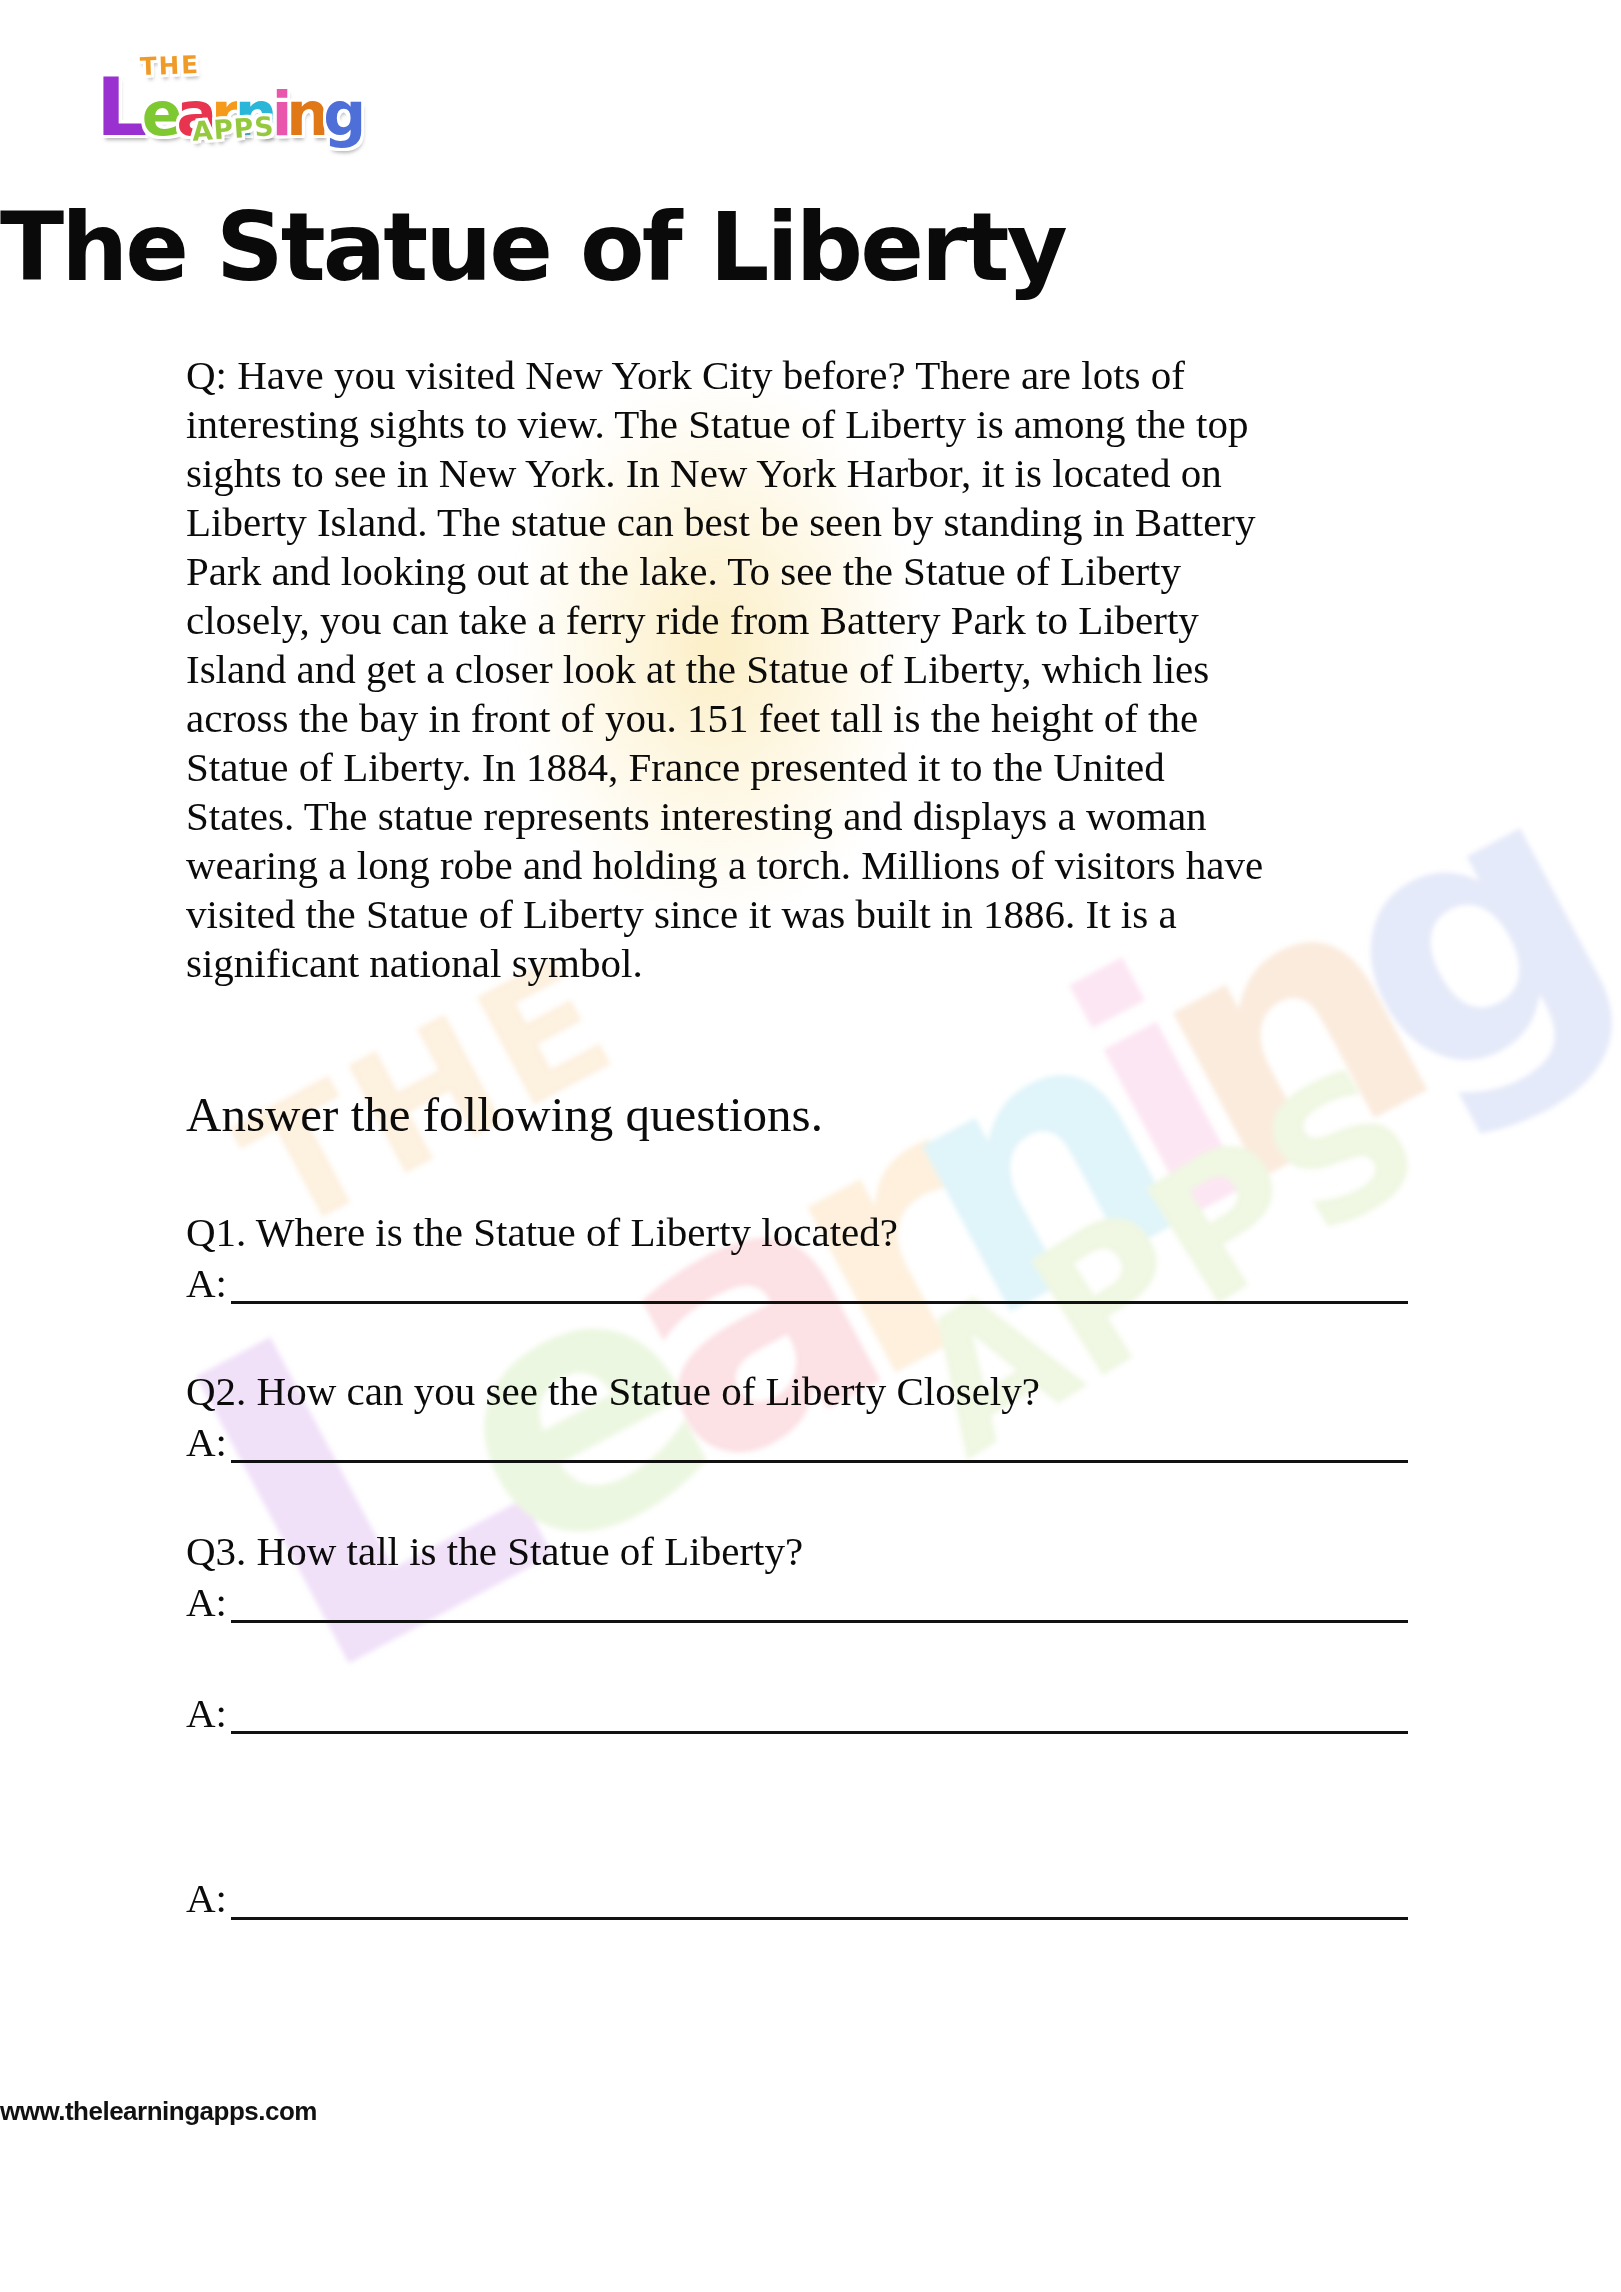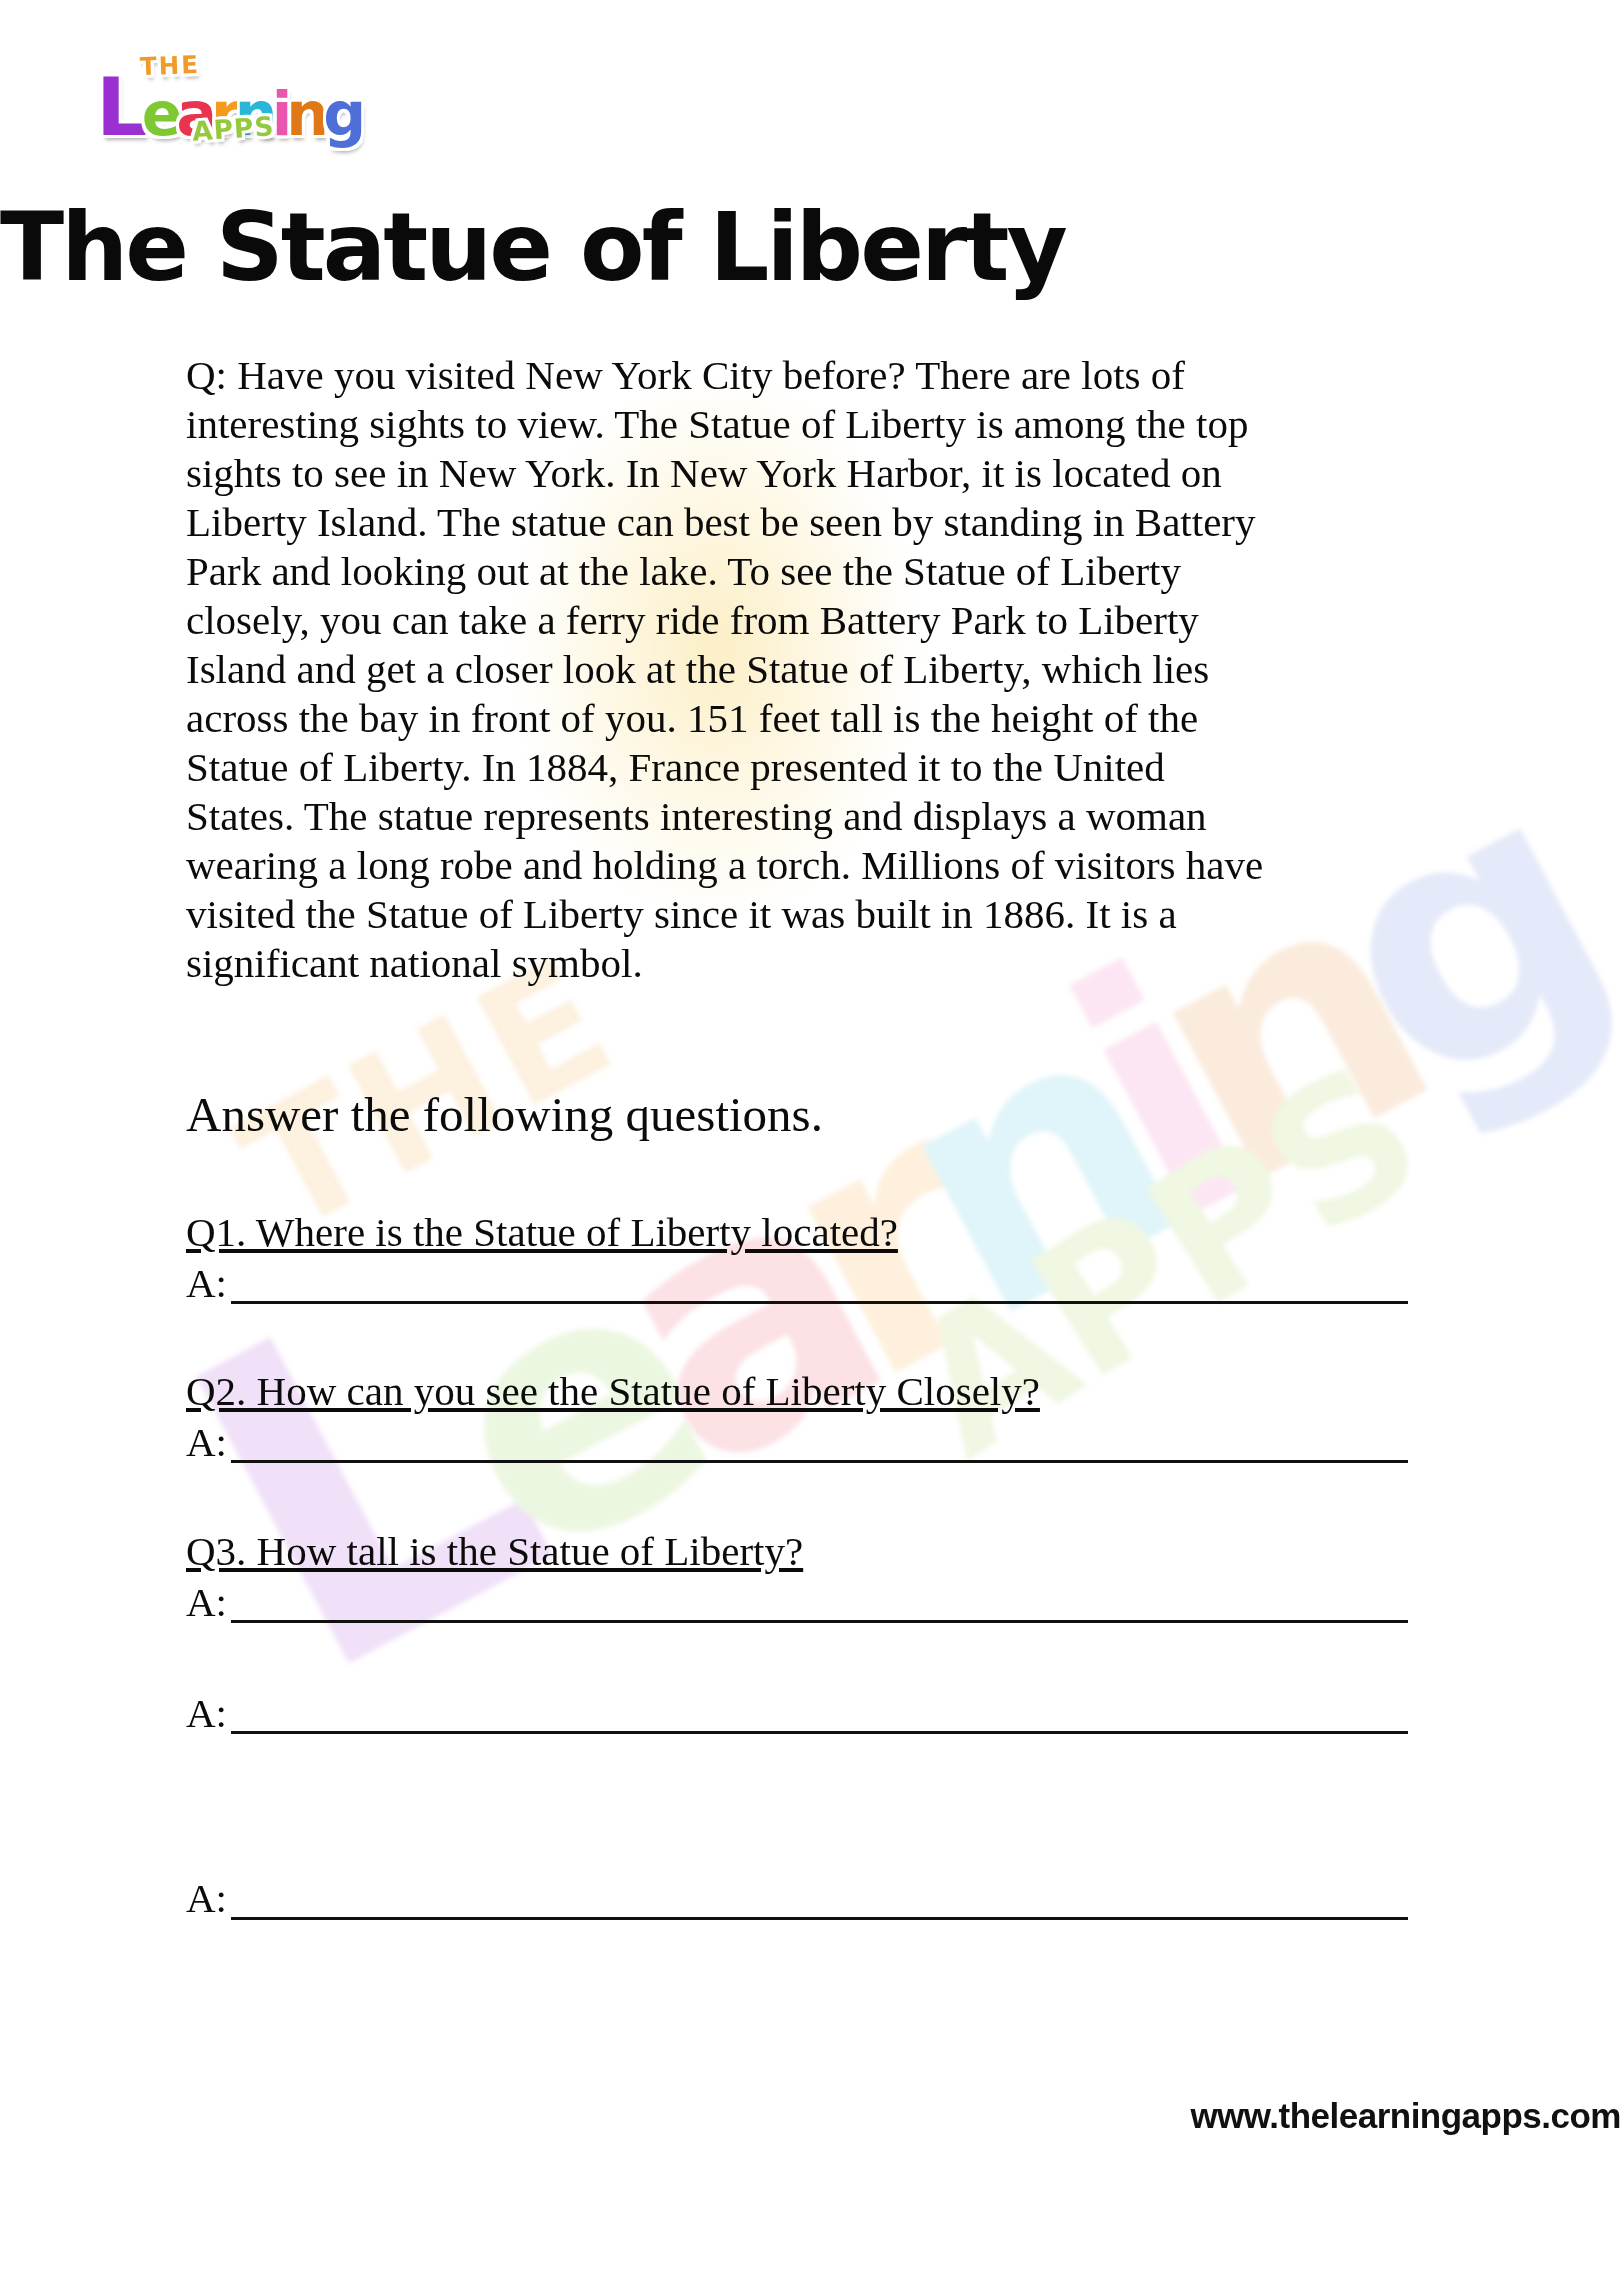--- a/index.html
+++ b/index.html
@@ -69,33 +69,33 @@
   }
   .passage div{white-space:nowrap;}
 
   .instruction{
     position:absolute;left:186px;top:1090px;
     font-size:49px;line-height:49px;white-space:nowrap;
   }
 
   
   .qblock{position:absolute;left:186px;width:1222px;}
-  .qtext{font-size:41px;line-height:49px;white-space:nowrap;text-decoration:underline;}
+  .qtext{font-size:41px;line-height:49px;white-space:nowrap;}
   .arow{display:flex;margin-top:2px;height:49px;font-size:41px;line-height:49px;}
   .aprefix{flex:0 0 auto;}
   .aline{flex:1 1 auto;border-bottom:3.9px solid #111;margin-bottom:3.9px;margin-left:3.9px;}
   .arow-gap{margin-top:27.4px;}
 
   
   .footer{
     position:absolute;left:0;top:2096px;width:1621px;
-    text-align:right;
+    text-align:left;
     font-family:"Liberation Sans", sans-serif;
     font-weight:bold;
-    font-size:35px;
+    font-size:26px;
     letter-spacing:-0.5px;
     color:#111;
   }
 </style>
 </head>
 <body>
 
 <div class="page">
 
   <div class="bg-blob"></div>

